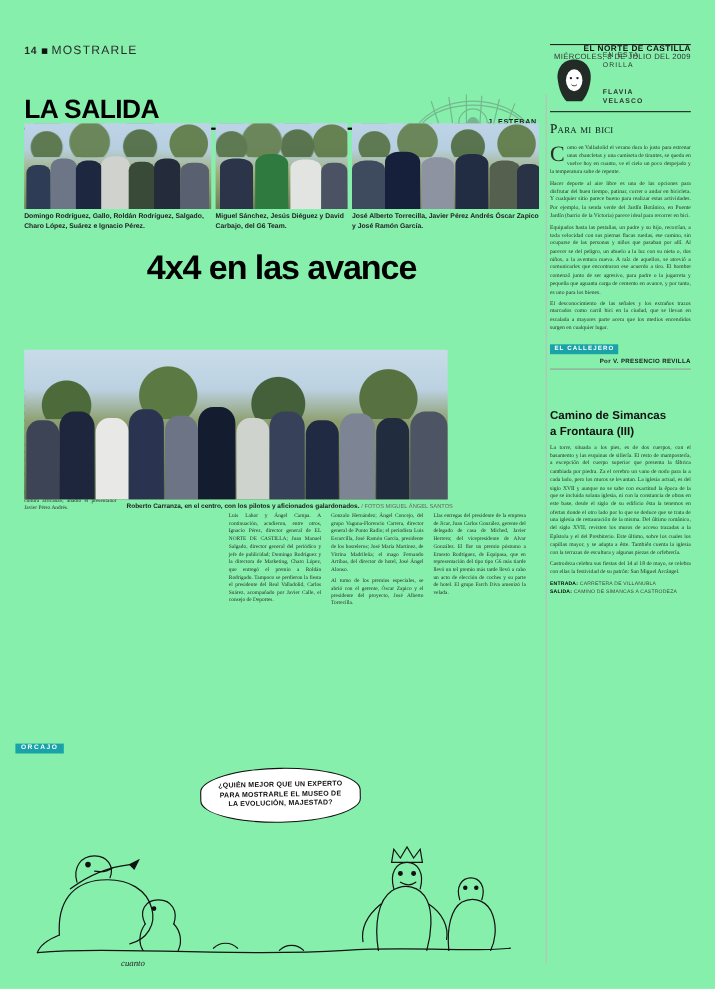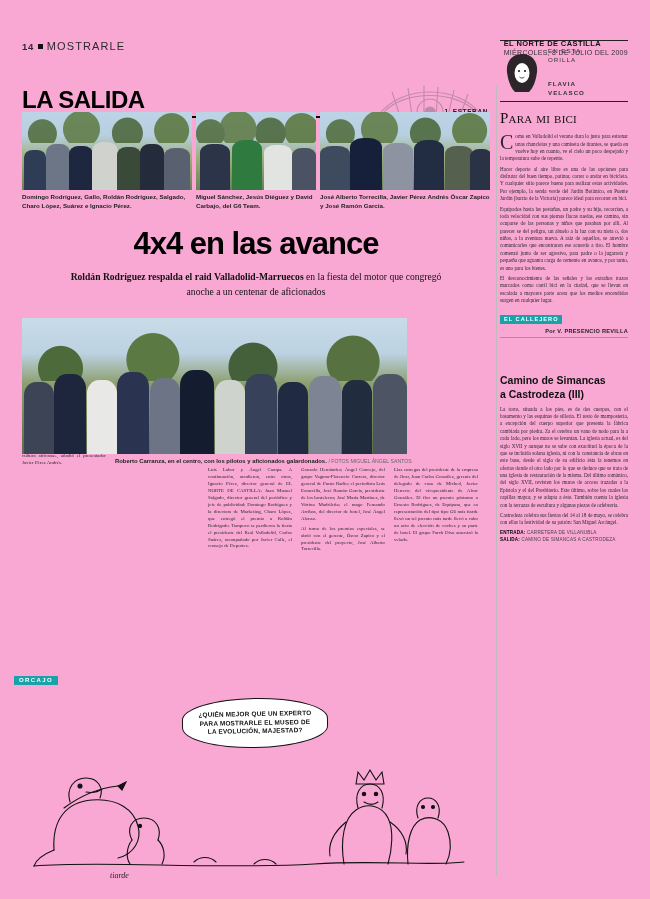--- a/index.html
+++ b/index.html
@@ -12,21 +12,21 @@
     height: 899px;
     position: relative;
     font-family: "Liberation Serif", serif;
     color: #1a1a1a;
     overflow: hidden;
   }
   .page {
     position: absolute;
     left: 0; top: 0;
     width: 650px; height: 899px;
-    background: #f9a8d4;
+    background: #86efac;
   }
 
   
   .runhead {
     position: absolute;
     left: 22px; top: 40px;
     width: 606px;
     display: flex;
     justify-content: space-between;
     align-items: flex-start;
@@ -41,21 +41,21 @@
     gap: 4px;
   }
   .folio .num { font-weight: 700; font-size: 9.5px; }
   .folio .sq {
     display: inline-block;
     width: 5px; height: 5px;
     background: #111;
   }
   .folio .city { font-size: 11px; letter-spacing: 1.1px; }
   .masthead {
-    text-align: left;
+    text-align: right;
     line-height: 1.15;
   }
   .masthead .brand {
     font-family: "Liberation Sans", sans-serif;
     font-size: 7.5px;
     font-weight: 700;
     letter-spacing: 0.4px;
     color: #111;
   }
   .masthead .date {
@@ -286,21 +286,21 @@
   .rail-labels {
     font-family: "Liberation Sans", sans-serif;
     font-size: 6.2px;
     letter-spacing: 1px;
     color: #333;
     line-height: 1.5;
   }
   .rail-labels .col2 { margin-top: 14px; font-weight: 700; }
   .rail-title {
     font-family: "Liberation Serif", serif;
-    font-size: 15px;
+    font-size: 12px;
     letter-spacing: 0.2px;
     color: #111;
     margin-top: 8px;
     font-variant: small-caps;
   }
   .rail-body p {
     margin: 0 0 3px 0;
     font-family: "Liberation Serif", serif;
     font-size: 5.1px;
     line-height: 1.45;
@@ -433,23 +433,20 @@
           <div class="person" style="left:125px;width:28px;height:44px;background:#55604f;"></div>
           <div class="person" style="left:150px;width:22px;height:41px;background:#2a3346;"></div>
         </div>
       </div>
       <div class="caption">José Alberto Torrecilla, Javier Pérez Andrés Óscar Zapico y José Ramón García.</div>
     </div>
   </div>
 
   <div class="kicker-head">
     <div class="headline">4x4 en las avance</div>
-    <div class="subhead">
-      <b>Roldán Rodríguez respalda el raid Valladolid-Marruecos</b><span> en la fiesta del motor que congregó anoche a un centenar de aficionados</span>
-    </div>
   </div>
 
   <div class="body-cols">
 
     <div class="bcol">
       <p class="lead">«El desierto no tiene nada que ver con ninguna otra tipo de superficie, es algo impredecible: cualquier bache, cualquier corte, cualquier ola de arena esconde una trampa». Con esas palabras Roberto Carranza, vicepresidente de Valladolid-Marruecos Raid, que en 2009 resumió anoche —en la fiesta del motor que congregó a un centenar de aficionados en el hotel Vincci Frontaura— los avatares de los pilotos en el raid en el que participan ACV Adventure y la agencia de comunicación Action Service.</p>
       <p>«Dice afición y aventura: suroeste, dunas, lagos de barro a unos kilómetros de la cultura africana», añadió el presentador Javier Pérez Andrés.</p>
     </div>
 
     <div class="bcol">
@@ -536,21 +533,21 @@
           <path d="M394 174 C392 154, 396 136, 406 130 C418 124, 430 130, 434 142 C438 154, 436 166, 432 174"></path>
           <path d="M404 128 C400 116, 406 108, 414 108 C422 108, 428 116, 424 128"></path>
           <circle cx="409" cy="117" r="1.5" fill="#111"></circle>
           <circle cx="419" cy="117" r="1.5" fill="#111"></circle>
 
           <path d="M180 172 C186 166, 196 166, 202 172"></path>
           <path d="M240 174 C246 168, 256 168, 262 174"></path>
         </g>
       </svg>
       <div class="bubble">¿QUIÉN MEJOR QUE UN EXPERTO PARA MOSTRARLE EL MUSEO DE LA EVOLUCIÓN, MAJESTAD?</div>
-      <div class="signature">tiarde</div>
+      <div class="signature">cuanto</div>
     </div>
   </div>
 
   <div class="rail-divider"></div>
 
   <div class="rail">
     <div class="rail-rule"></div>
 
     <div class="rail-head">
       <div class="portrait">
@@ -587,21 +584,21 @@
       <p>Hacer deporte al aire libre es una de las opciones para disfrutar del buen tiempo, patinar, correr o andar en bicicleta. Y cualquier sitio parece bueno para realizar estas actividades. Por ejemplo, la senda verde del Jardín Botánico, en Puente Jardín (barrio de la Victoria) parece ideal para recorrer en bici.</p>
       <p>Equipados hasta las pestañas, un padre y su hijo, recorrían, a toda velocidad con sus piernas flacas ruedas, ese camino, sin ocuparse de las personas y niños que pasaban por allí. Al parecer se del peligro, un abuelo a la luz con su nieta o, dos niños, a la aventura nueva. A raíz de aquellos, se atrevió a comunicarles que encontraron ese acuerdo a tiro. El hombre comenzó junto de ser agresivo, para padre o la jugarreta y pequeña que aguanta carga de cemento en avance, y por tanto, es uno para los bienes.</p>
       <p>El desconocimiento de las señales y los extraños trazos marcados como carril bici en la ciudad, que se llevan en escalada a mayores parte acera que los medios encendidos surgen en cualquier lugar.</p>
     </div>
 
     <div>
       <span class="callejero-tag">EL CALLEJERO</span>
       <div class="callejero-by">Por V. PRESENCIO REVILLA</div>
       <div class="callejero-title">
         <span>Camino de Simancas</span><br>
-        <span>a Castrodeza (III)</span>
+        <span>a Frontaura (III)</span>
       </div>
       <div class="rail-body">
         <p>La torre, situada a los pies, es de dos cuerpos, con el basamento y las esquinas de sillería. El resto de mampostería, a excepción del cuerpo superior que presenta la fábrica cambiada por piedra. Za el cerebro un vano de nodo para la a cada lado, pero los muros se levantan. La iglesia actual, es del siglo XVII y aunque no se sabe con exactitud la época de la que se incluida solana iglesia, ni con la constancia de obras en este base, desde el siglo de su edificio ésta la tenemos en ofertas donde el otro lado por lo que se deduce que se trata de una iglesia de restauración de la misma. Del último románico, del siglo XVII, revisten los muros de acceso trazadas a la Epístola y el del Presbiterio. Este último, sobre los cuales los capillas mayor, y se adapta a éste. También cuenta la iglesia con la terrazas de escultura y algunas piezas de orfebrería.</p>
         <p>Castrodeza celebra sus fiestas del 14 al 18 de mayo, se celebra con ellas la festividad de su patrón: San Miguel Arcángel.</p>
       </div>
       <div class="meta-line">
         <span class="k">ENTRADA:</span>
         <span class="v">CARRETERA DE VILLANUBLA</span>
       </div>
       <div class="meta-line">

